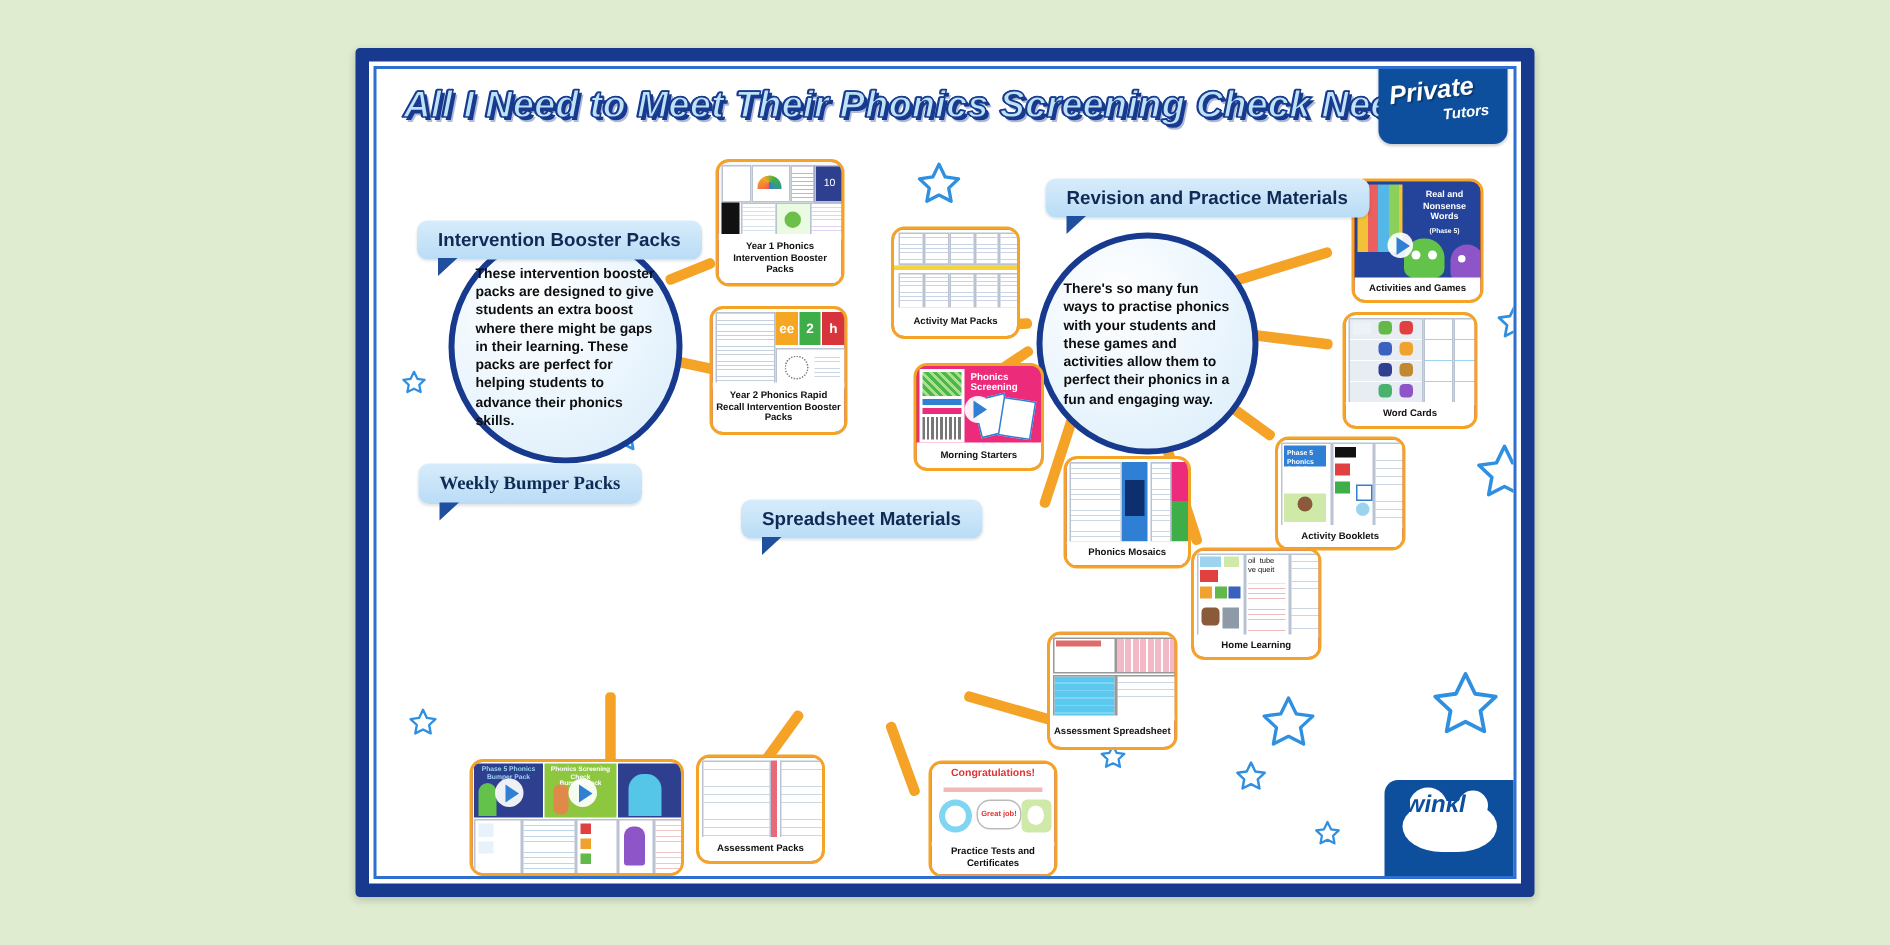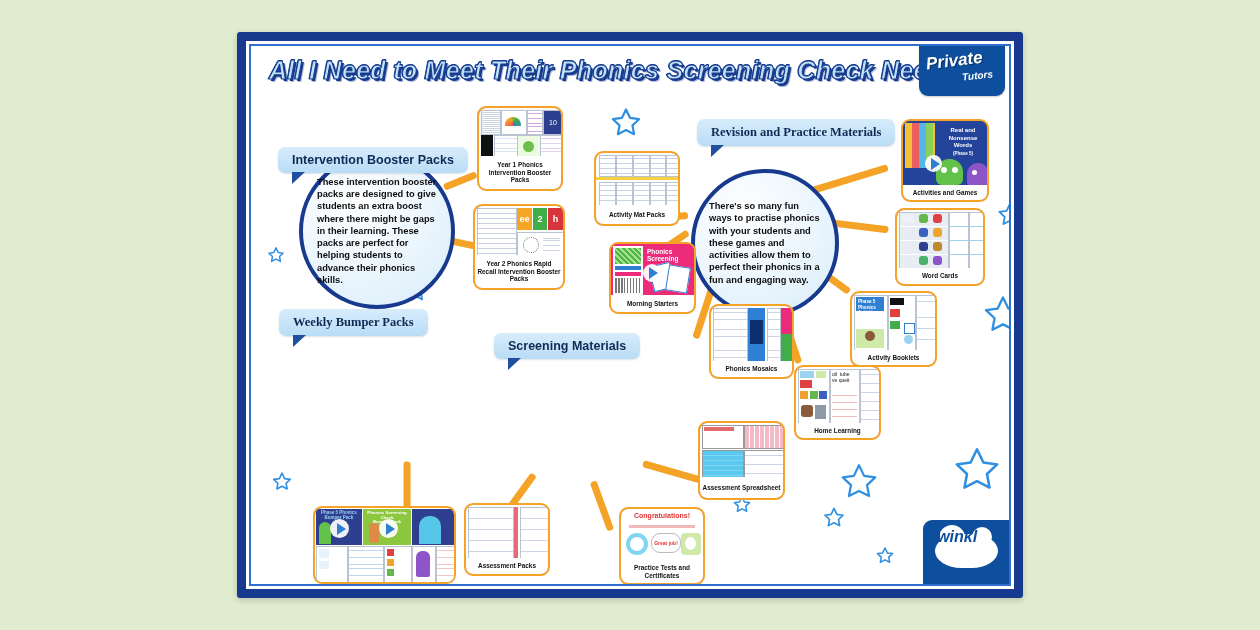--- a/index.html
+++ b/index.html
@@ -384,33 +384,33 @@
         <div class="cap" style="height:0px;"></div>
       </div>
 
       <div class="tag" style="left:27px;top:64px;margin-top:37px;">
         <span>Intervention Booster Packs</span>
       </div>
       <div class="tag" style="left:28px;top:263px;font-family:Liberation Serif, serif;">
         <span>Weekly Bumper Packs</span>
       </div>
       <div class="tag" style="left:243px;top:287px;">
-        <span>Screening Materials</span>
-      </div>
-      <div class="tag" style="left:446px;top:73px;font-family:Liberation Serif, serif;">
+        <span>Spreadsheet Materials</span>
+      </div>
+      <div class="tag" style="left:446px;top:73px;">
         <span>Revision and Practice Materials</span>
       </div>
 
       <div class="bubble" style="left:48px;top:90px;width:156px;height:156px;">
         <p>These intervention booster packs are designed to give students an extra boost where there might be gaps in their learning. These packs are perfect for helping students to advance their phonics skills.</p>
       </div>
 
 
 
-      <div class="bubble" style="left:440px;top:106px;width:148px;height:148px;">
+      <div class="bubble" style="left:440px;top:92px;width:148px;height:148px;">
         <p>There's so many fun ways to practise phonics with your students and these games and activities allow them to perfect their phonics in a fun and engaging way.</p>
       </div>
 
       <div class="star" style="left:358px;top:60px;">
         <svg width="34" height="33" viewBox="0 0 24 24" fill="none" stroke="#2f8fe0" stroke-width="1.6" stroke-linejoin="round">
             <path d="M12 2.5l3 6.2 6.5.9-4.8 4.5 1.2 6.4L12 17.5 6.1 20.5l1.2-6.4L2.5 9.6l6.5-.9z"></path>
           </svg>
       </div>
       <div class="star" style="left:16px;top:200px;">
         <svg width="18" height="18" viewBox="0 0 24 24" fill="none" stroke="#2f8fe0" stroke-width="2" stroke-linejoin="round">

